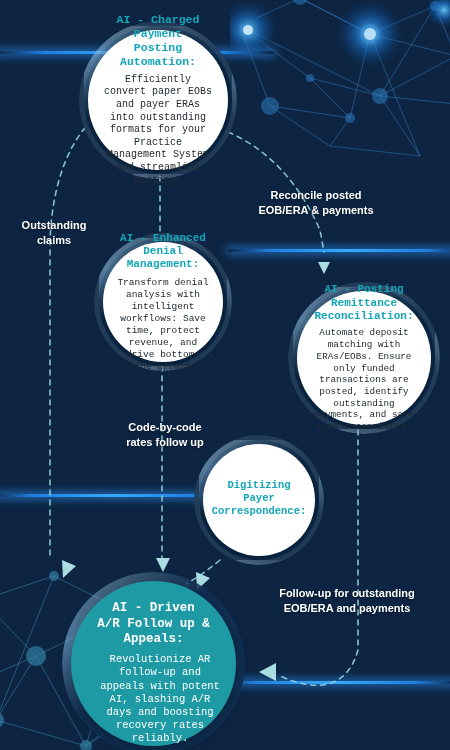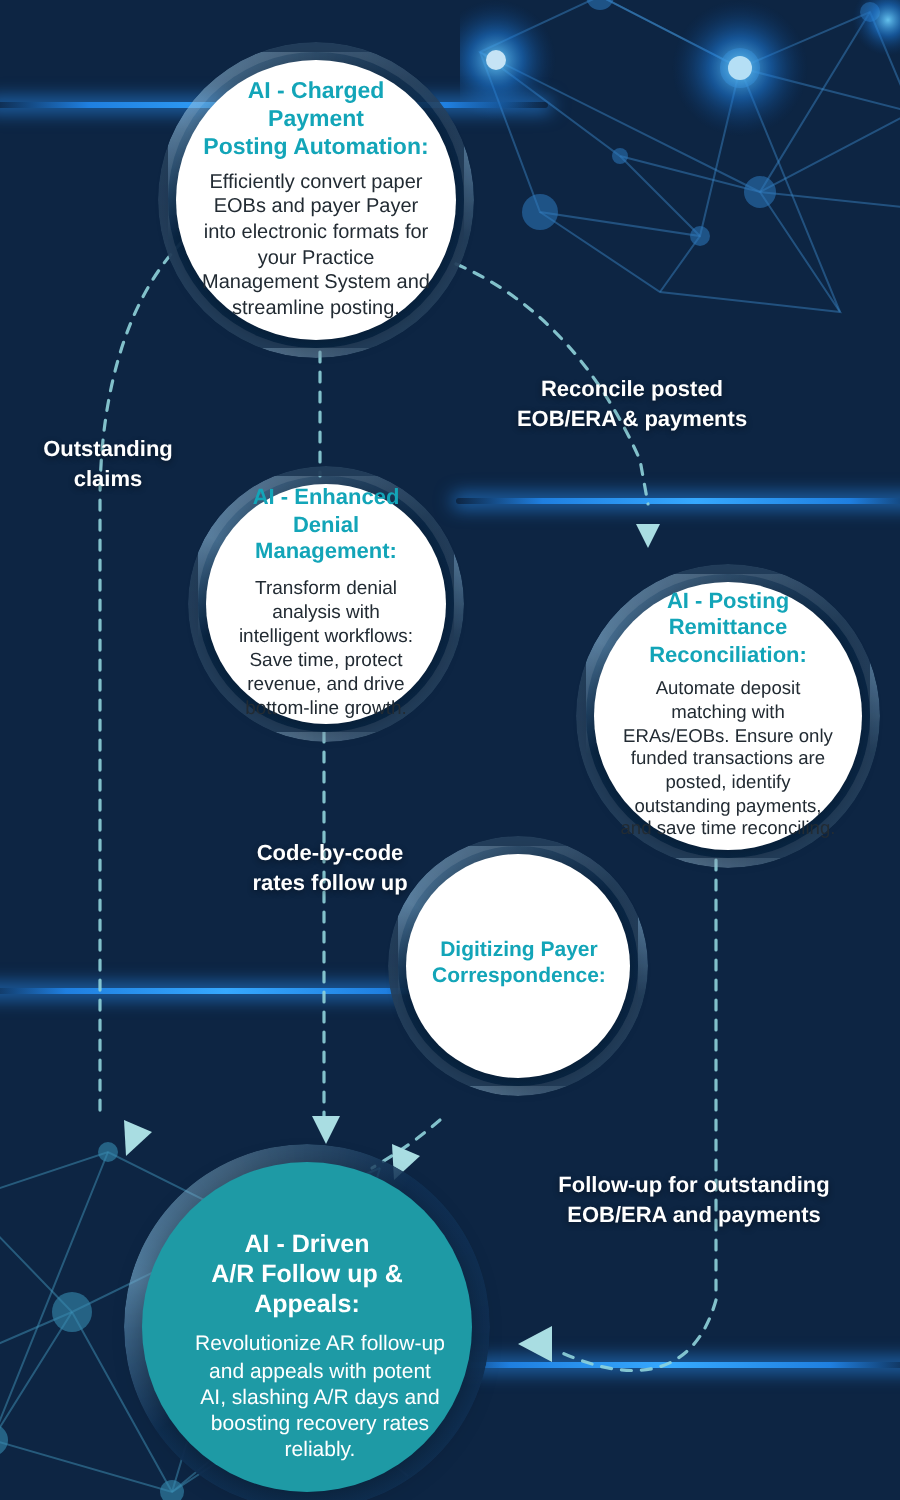--- a/index.html
+++ b/index.html
@@ -28,22 +28,22 @@
   #streak-1{left:-6px;top:51px;width:280px;}
   #streak-2{left:228px;top:249px;width:240px;}
   #streak-3{left:-12px;top:494px;width:250px;}
   #streak-4{left:210px;top:681px;width:250px;}
 
   
   #links{position:absolute;left:0;top:0;width:450px;height:750px;pointer-events:none;}
 
   
   .node{position:absolute;border-radius:50%;box-sizing:border-box;
-        display:flex;flex-direction:column;align-items:flex-start;justify-content:center;
-        text-align:center;}
+        display:flex;flex-direction:column;align-items:center;justify-content:center;
+        text-align:center;font-family:Liberation Mono, monospace;}
   .node .ring{position:absolute;inset:-9px;border-radius:50%;z-index:0;}
   .node .disc{position:absolute;inset:0;border-radius:50%;z-index:1;}
   .node .txt{position:relative;z-index:2;padding:0 13px;}
 
   .white .disc{background:#ffffff;box-shadow:0 2px 10px rgba(0,0,0,.30);}
   .white .ring{border:5px solid rgba(255,255,255,.10);
                background:conic-gradient(from 150deg,
                    rgba(10,40,72,.95) 0deg, rgba(10,40,72,.95) 105deg,
                    rgba(120,175,215,.55) 150deg, rgba(150,200,230,.30) 200deg,
                    rgba(10,40,72,.85) 260deg, rgba(10,40,72,.95) 360deg);
@@ -71,21 +71,21 @@
   #node-posting .body{font-size:10px;}
 
   #node-denial{left:103px;top:242px;width:120px;height:120px;}
   #node-denial .title{font-size:11px;margin-bottom:5px;}
   #node-denial .body{font-size:9.5px;}
 
   #node-remit{left:297px;top:291px;width:134px;height:134px;}
   #node-remit .title{font-size:11px;margin-bottom:4px;}
   #node-remit .body{font-size:9.3px;}
 
-  #node-digit{left:203px;top:427px;width:112px;height:112px;}
+  #node-digit{left:203px;top:444px;width:112px;height:112px;}
   #node-digit .title{font-size:10.5px;margin-bottom:3px;}
   #node-digit .body{font-size:9px;}
 
   #node-ar{left:71px;top:581px;width:165px;height:165px;}
   #node-ar .title{font-size:12.5px;margin-bottom:6px;}
   #node-ar .body{font-size:10.5px;}
 
   
   .cap{position:absolute;color:#ffffff;font-size:11px;font-weight:bold;
        line-height:1.34;text-align:center;text-shadow:0 1px 3px rgba(0,0,0,.45);
@@ -187,21 +187,21 @@
 rates follow up</div>
   <div class="cap" id="cap-followup">Follow-up for outstanding
 EOB/ERA and payments</div>
 
   <div class="node white" id="node-posting">
     <div class="ring"></div>
     <div class="disc"></div>
     <div class="txt">
       <span class="title" style="white-space: pre-line;">AI - Charged Payment
 Posting Automation:</span>
-      <span class="body">Efficiently convert paper EOBs and payer Payer into electronic formats for your Practice Management System and streamline posting.</span>
+      <span class="body">Efficiently convert paper EOBs and payer ERAs into outstanding formats for your Practice Management System and streamline posting.</span>
     </div>
   </div>
 
   <div class="node white" id="node-denial">
     <div class="ring"></div>
     <div class="disc"></div>
     <div class="txt">
       <span class="title" style="white-space: pre-line;">AI - Enhanced
 Denial Management:</span>
       <span class="body">Transform denial analysis with intelligent workflows: Save time, protect revenue, and drive bottom-line growth.</span>

